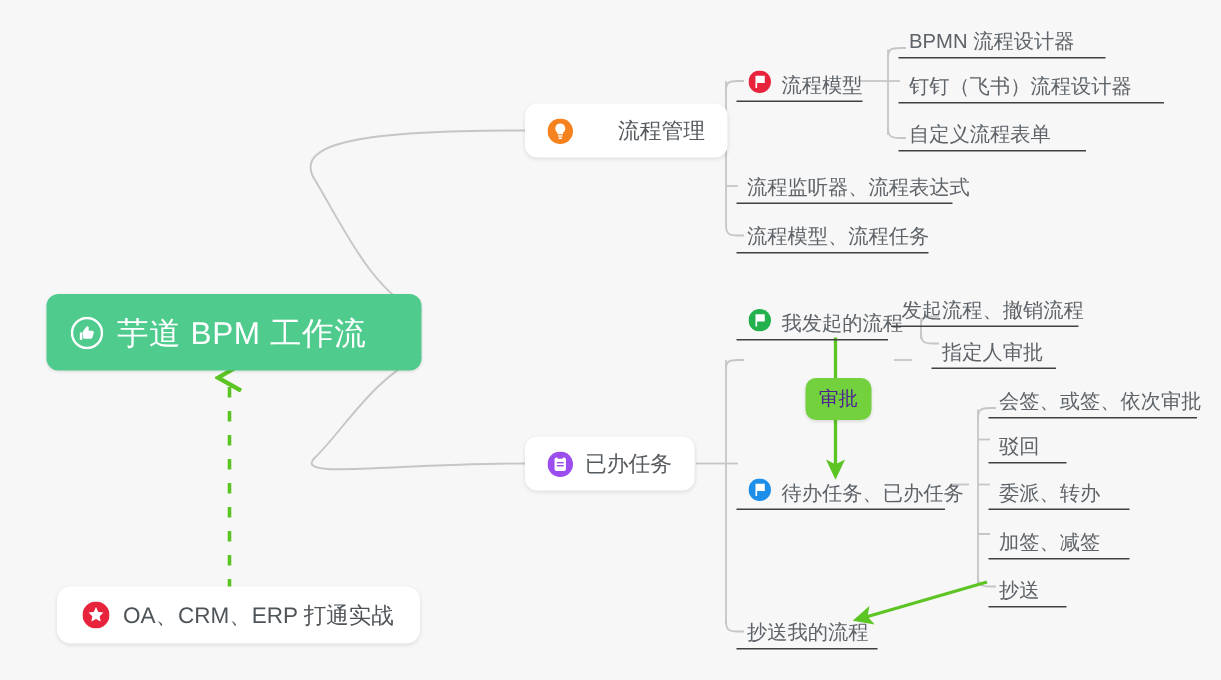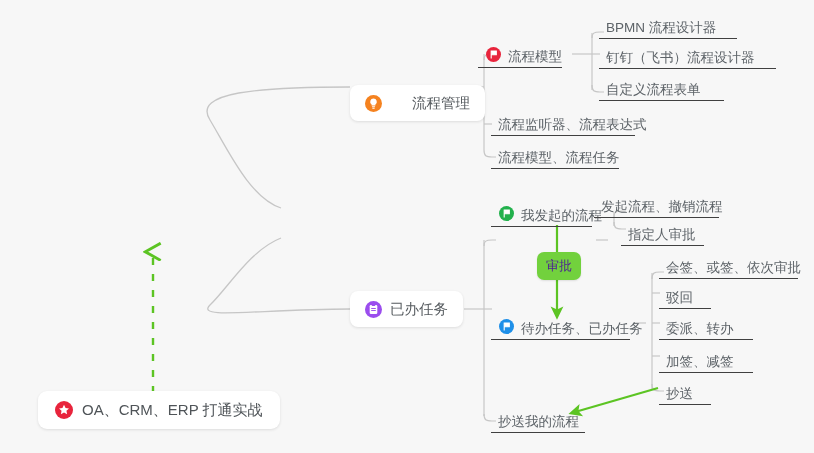--- a/index.html
+++ b/index.html
@@ -118,34 +118,45 @@
       </marker>
     </defs>
 
     <path d="M 557 225 L 557 313" fill="none" stroke="#5cc423" stroke-width="2.2" marker-end="url(#ah-green)"></path>
 
     <path d="M 658 388 L 575 412" fill="none" stroke="#5cc423" stroke-width="2.2" marker-end="url(#ah-green)"></path>
 
     <path d="M 153 393 L 153 253" fill="none" stroke="#5cc423" stroke-width="2.4" stroke-dasharray="7 9" marker-end="url(#ah-green-up)"></path>
   </svg>
 
-
-  <div class="node branch" style="left:350px;top:85px;gap:30px;">
+  <div class="node root">
+    <span class="ico">
+      <svg width="22" height="22" viewBox="0 0 22 22">
+        <circle cx="11" cy="11" r="10" fill="none" stroke="#ffffff" stroke-width="1.6"></circle>
+        <path d="M8.1 10.3 l2.4 -3.4 c.5 -.7 1.6 -.4 1.6 .5 v2.1 h2.4 c.7 0 1.2 .7 1 1.4
+                 l-.9 3.1 c-.1 .5 -.6 .8 -1.1 .8 H9.4 c-.4 0 -.7 -.2 -.9 -.5 z
+                 M6.2 10.6 h1.7 v4.9 H6.2 z" fill="#ffffff"></path>
+      </svg>
+    </span>
+    <span class="label">芋道 BPM 工作流</span>
+  </div>
+
+  <div class="node branch" style="left:350px;top:69px;gap:30px;">
     <span class="ico">
       <svg width="17" height="17" viewBox="0 0 17 17">
         <circle cx="8.5" cy="8.5" r="8.5" fill="#f5821f"></circle>
         <path d="M8.5 3.4 a3.3 3.3 0 0 0 -1.9 6 v1.1 h3.8 V9.4 a3.3 3.3 0 0 0 -1.9 -6 z" fill="#ffffff"></path>
         <rect x="6.9" y="11.2" width="3.2" height="1" rx=".5" fill="#ffffff"></rect>
         <rect x="7.3" y="12.7" width="2.4" height="1" rx=".5" fill="#ffffff"></rect>
       </svg>
     </span>
     <span class="label">流程管理</span>
   </div>
 
-  <div class="node leafnode" style="left:478px;top:38px;width:84px;justify-content:space-between;">
+  <div class="node leafnode" style="left:491px;top:38px;width:84px;justify-content:space-between;">
     <span class="ico" style="margin-bottom:3px;">
       <svg width="15" height="15" viewBox="0 0 15 15">
         <circle cx="7.5" cy="7.5" r="7.5" fill="#e8243c"></circle>
         <path d="M5.2 3.6 v8 M5.2 4.1 h5.1 v3.6 H5.2 z" fill="#ffffff" stroke="#ffffff" stroke-width="1.1"></path>
       </svg>
     </span>
     <span class="label">流程模型</span>
   </div>
 
   <div class="node leafnode plain" style="left:599px;top:9px;width:138px;">

